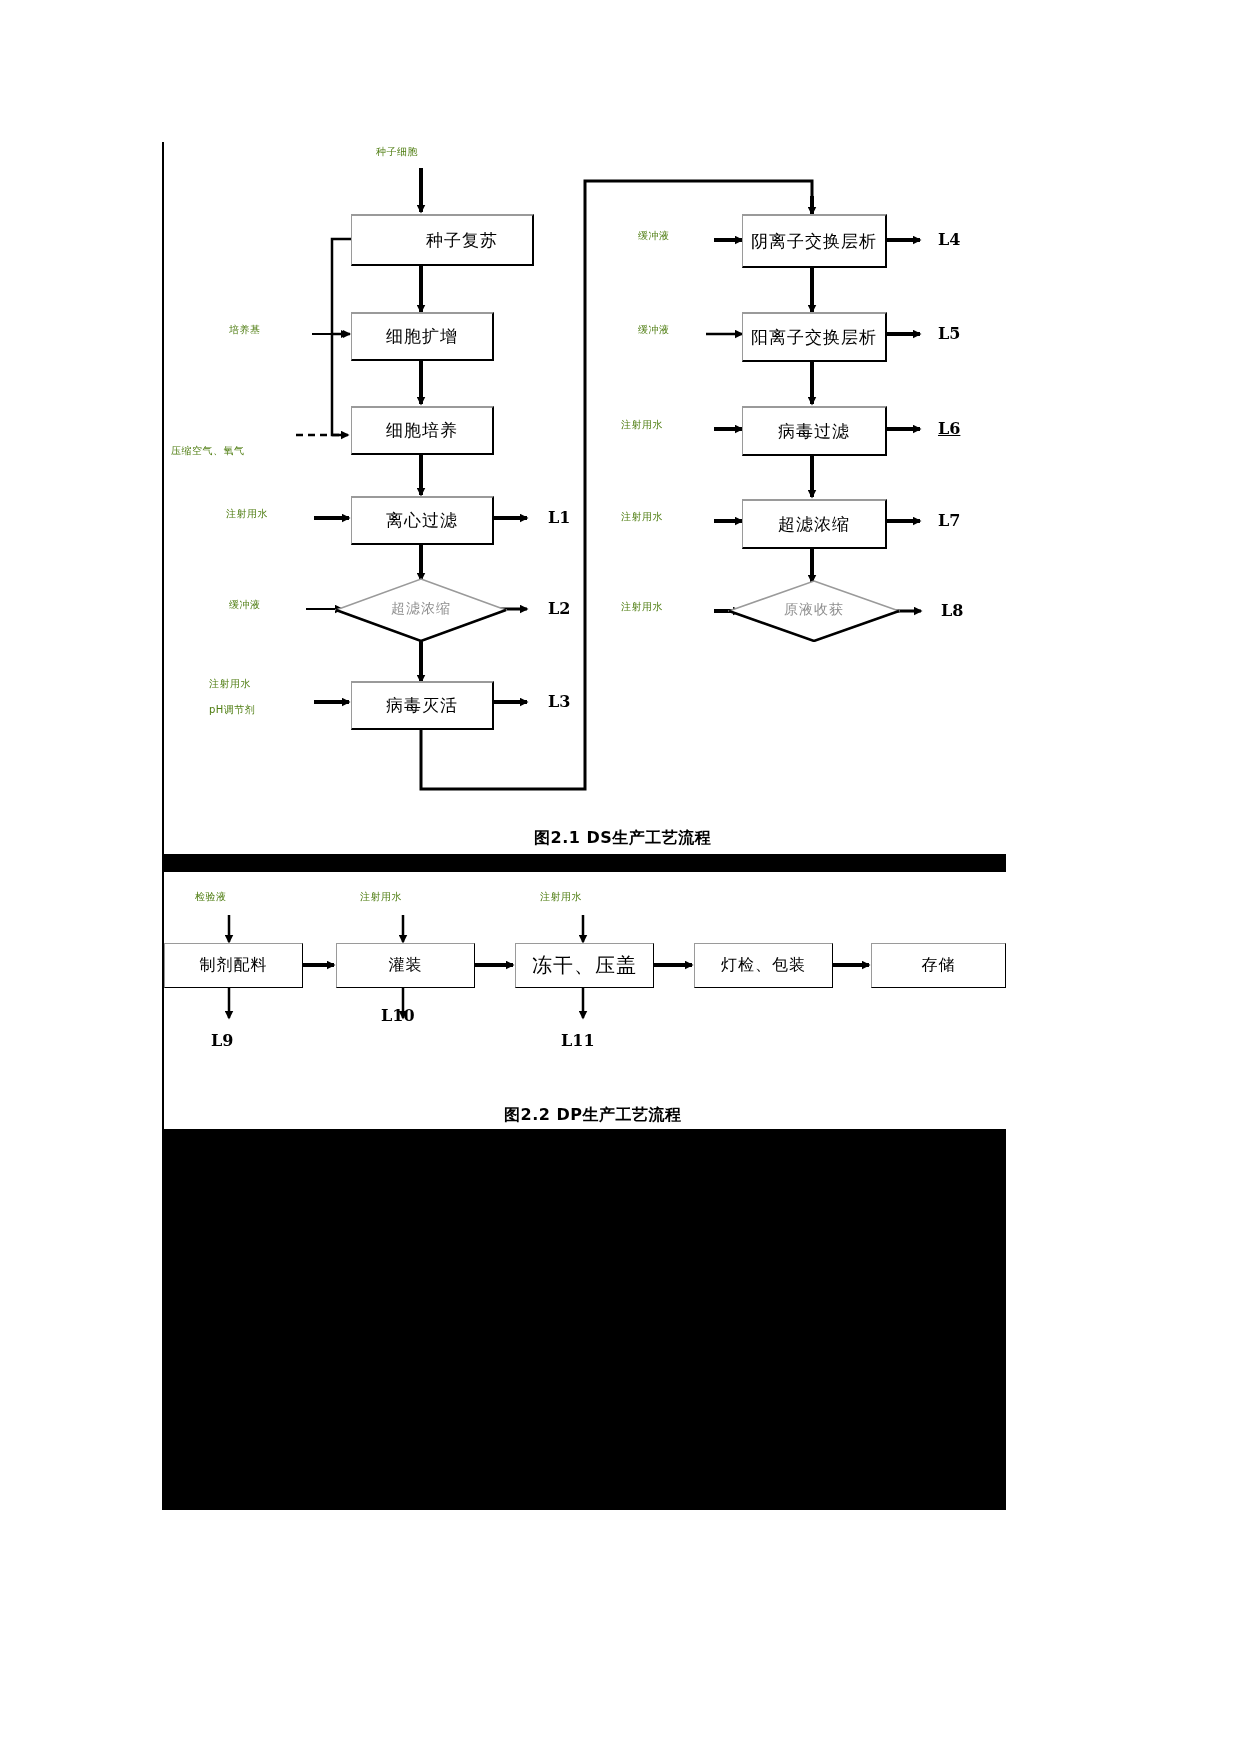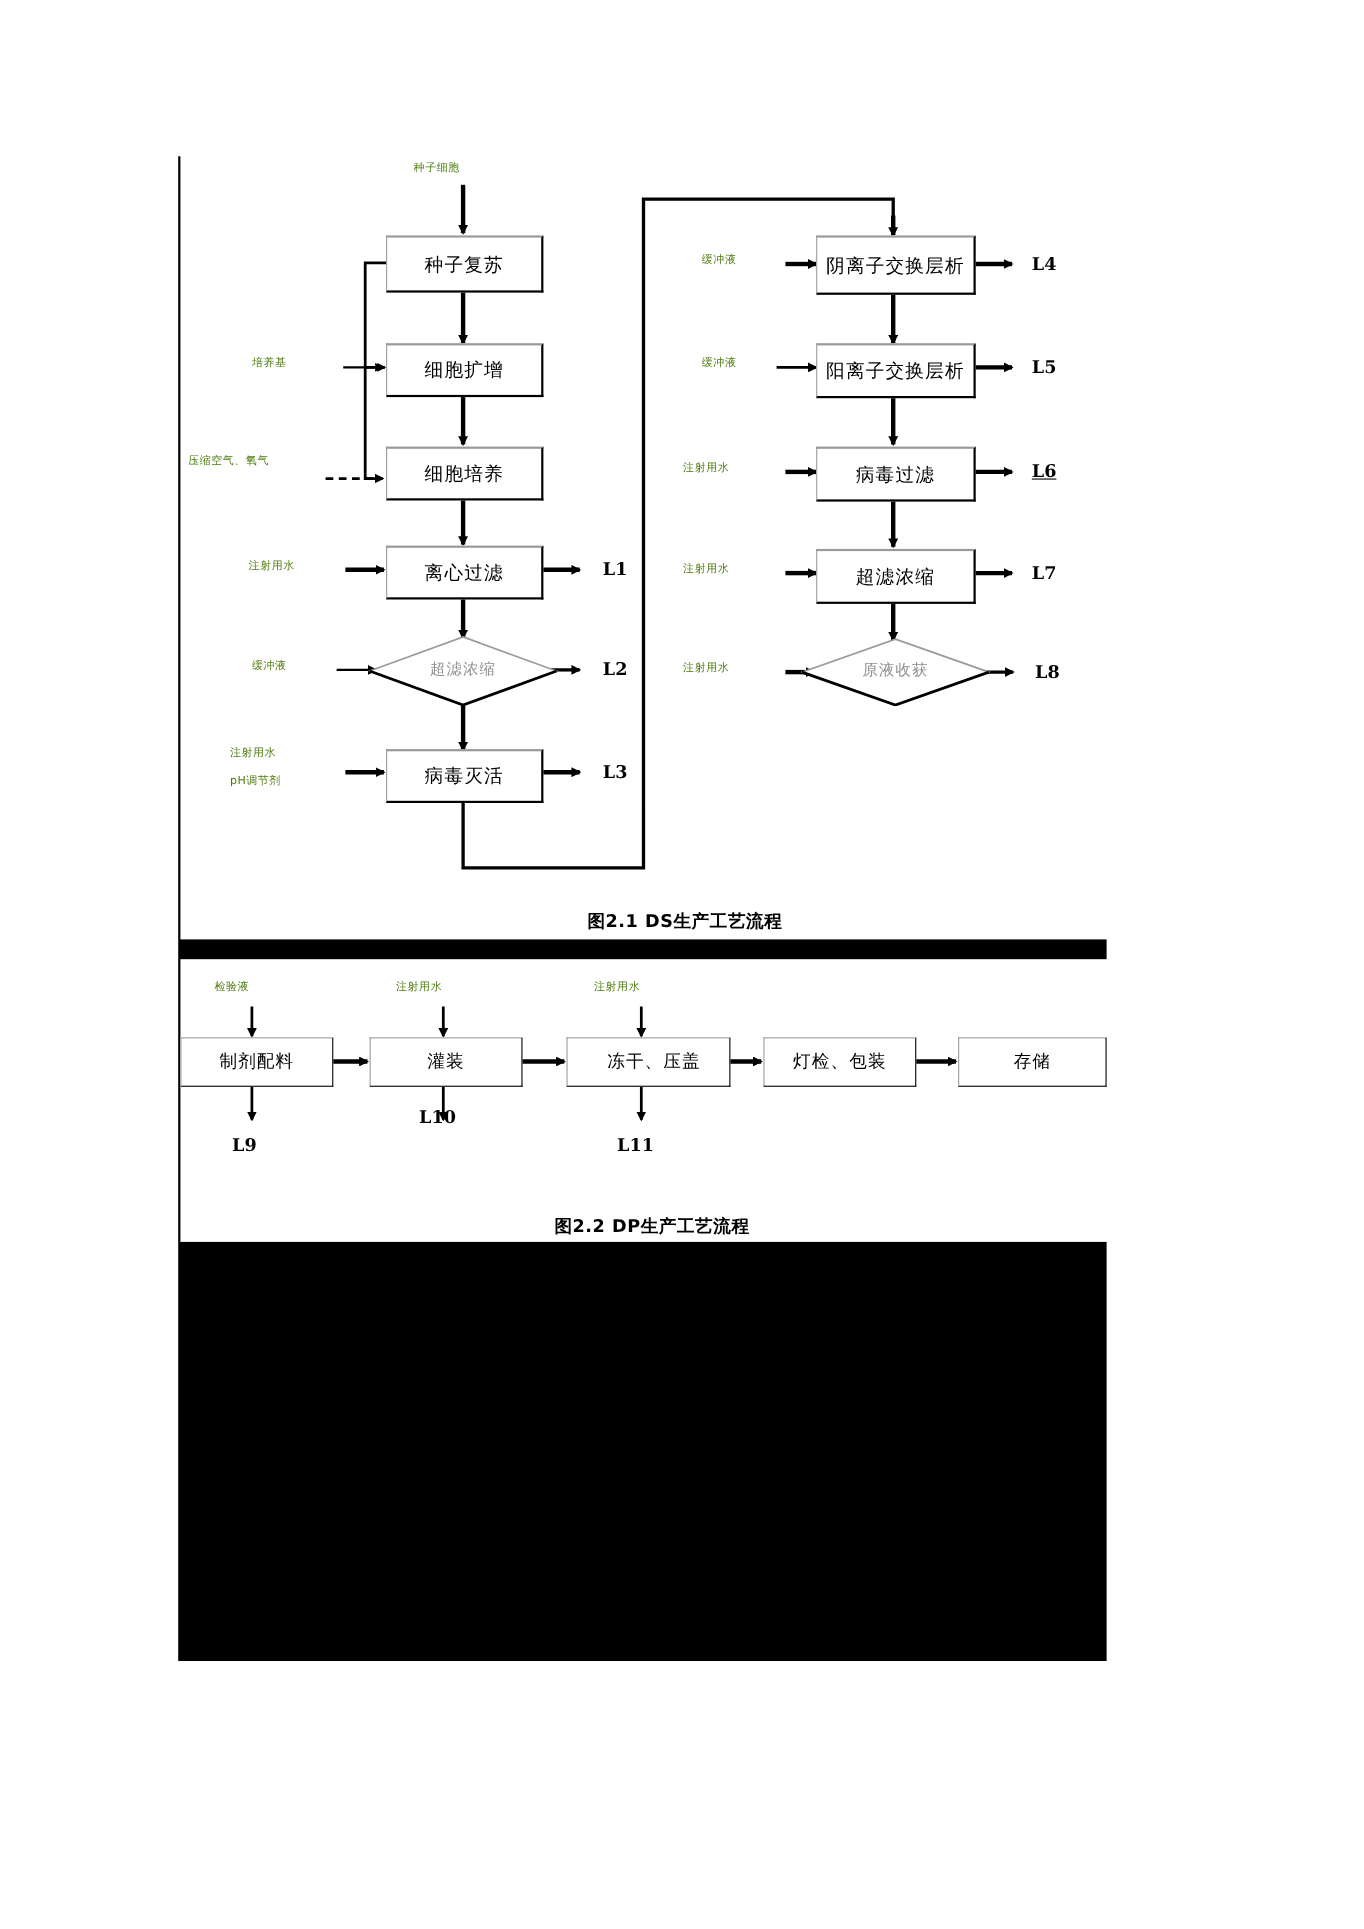--- a/index.html
+++ b/index.html
@@ -99,21 +99,21 @@
     <line x1="653" y1="965" x2="692" y2="965" stroke="#000" stroke-width="4" marker-end="url(#ah)"></line>
     <line x1="831" y1="965" x2="869" y2="965" stroke="#000" stroke-width="4" marker-end="url(#ah)"></line>
 
     <line x1="229" y1="988" x2="229" y2="1018" stroke="#000" stroke-width="2.5" marker-end="url(#ah)"></line>
     <line x1="403" y1="988" x2="403" y2="1018" stroke="#000" stroke-width="2.5" marker-end="url(#ah)"></line>
     <line x1="583" y1="988" x2="583" y2="1018" stroke="#000" stroke-width="2.5" marker-end="url(#ah)"></line>
   </svg>
 
   <div class="lbl" style="left:376px;top:145px;">种子细胞</div>
 
-  <div class="pbox" style="left:351px;top:214px;width:140px;height:48px;">
+  <div class="pbox" style="left:351px;top:214px;width:140px;height:48px;padding-left:40px;">
     <span>种子复苏</span>
   </div>
   <div class="pbox" style="left:351px;top:312px;width:140px;height:45px;">
     <span>细胞扩增</span>
   </div>
   <div class="pbox" style="left:351px;top:406px;width:140px;height:45px;">
     <span>细胞培养</span>
   </div>
   <div class="pbox" style="left:351px;top:496px;width:140px;height:45px;">
     <span>离心过滤</span>
@@ -122,21 +122,21 @@
     <span>病毒灭活</span>
   </div>
 
   <svg class="abs" style="left:335px;top:578px;width:172px;height:64px;" viewBox="0 0 172 64">
     <polygon points="86,1 171,32 86,63 1,32" fill="#ffffff" stroke="#9a9a9a" stroke-width="1.5"></polygon>
     <polyline points="1,32 86,63 171,32" fill="none" stroke="#000" stroke-width="2.5"></polyline>
   </svg>
   <div class="dia-text" style="left:368px;top:600px;width:106px;text-align:center;">超滤浓缩</div>
 
   <div class="lbl" style="left:229px;top:323px;">培养基</div>
-  <div class="lbl" style="left:171px;top:412px;">压缩空气、氧气</div>
+  <div class="lbl" style="left:171px;top:444px;">压缩空气、氧气</div>
   <div class="lbl" style="left:226px;top:507px;">注射用水</div>
   <div class="lbl" style="left:229px;top:598px;">缓冲液</div>
   <div class="lbl" style="left:209px;top:677px;">注射用水</div>
   <div class="lbl" style="left:209px;top:703px;">pH调节剂</div>
 
   <div class="llab" style="left:548px;top:508px;">L1</div>
   <div class="llab" style="left:548px;top:599px;">L2</div>
   <div class="llab" style="left:548px;top:692px;">L3</div>
 
   <div class="pbox" style="left:742px;top:214px;width:142px;height:50px;">
@@ -177,21 +177,21 @@
   <div class="lbl" style="left:195px;top:890px;">检验液</div>
   <div class="lbl" style="left:360px;top:890px;">注射用水</div>
   <div class="lbl" style="left:540px;top:890px;">注射用水</div>
 
   <div class="pbox thin" style="left:164px;top:943px;width:137px;height:43px;font-size:16px;">
     <span>制剂配料</span>
   </div>
   <div class="pbox thin" style="left:336px;top:943px;width:137px;height:43px;font-size:16px;">
     <span>灌装</span>
   </div>
-  <div class="pbox thin" style="left:515px;top:943px;width:137px;height:43px;font-size:16px;padding-left:10px;">
+  <div class="pbox thin" style="left:515px;top:943px;width:137px;height:43px;font-size:20px;">
     <span>冻干、压盖</span>
   </div>
   <div class="pbox thin" style="left:694px;top:943px;width:137px;height:43px;font-size:16px;align-items:center;">
     <span>灯检、包装</span>
   </div>
   <div class="pbox thin" style="left:871px;top:943px;width:133px;height:43px;font-size:16px;">
     <span>存储</span>
   </div>
 
   <div class="llab" style="left:211px;top:1031px;">L9</div>

